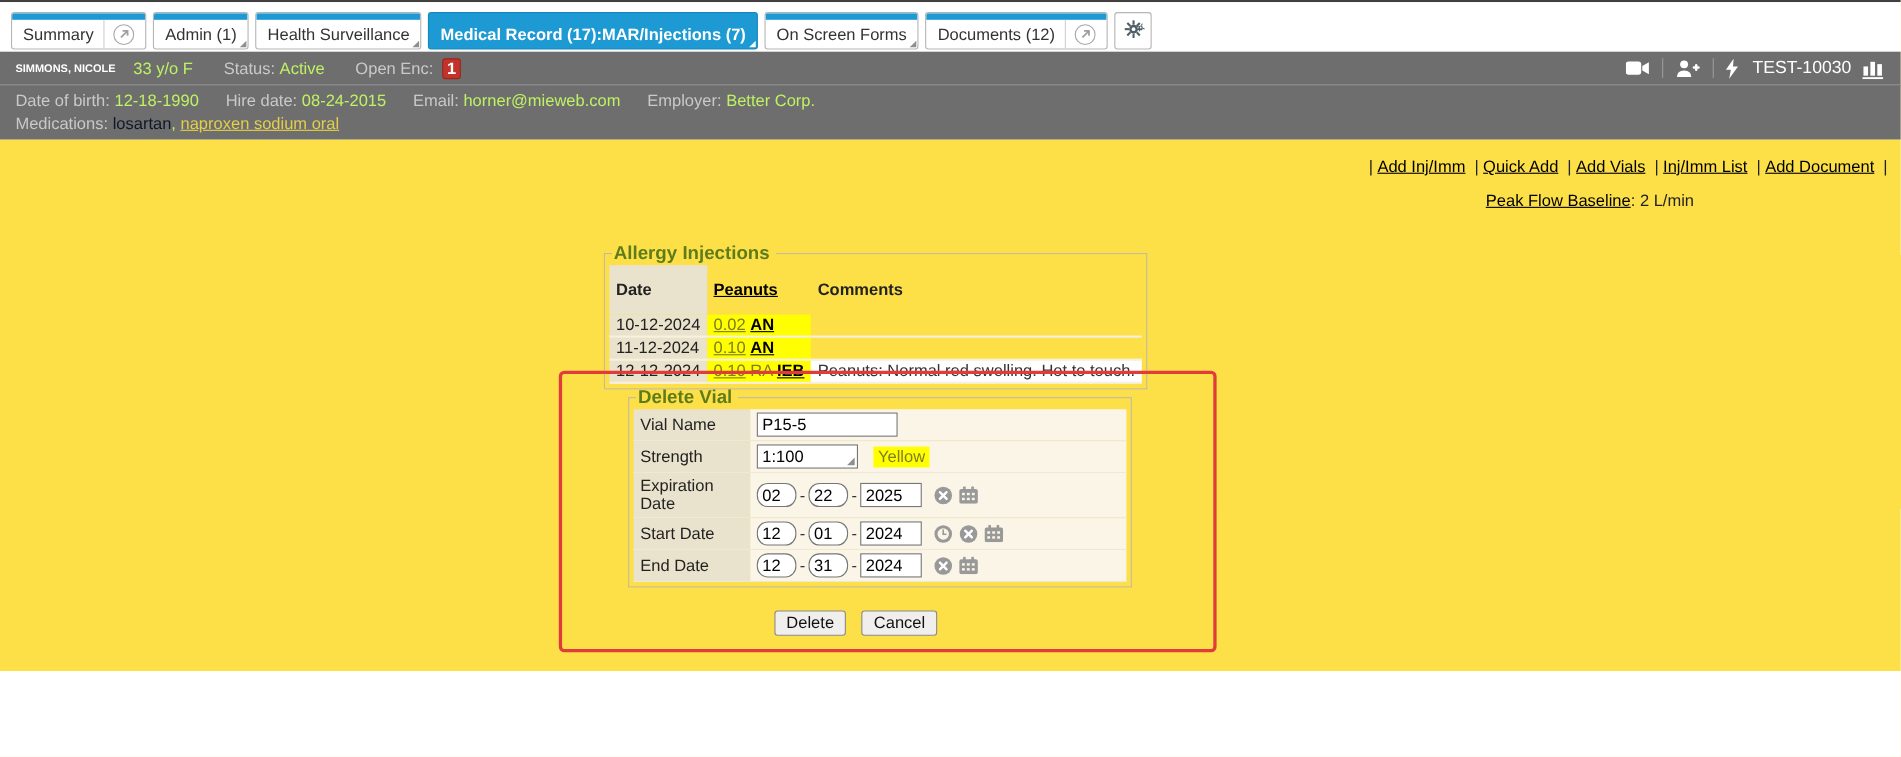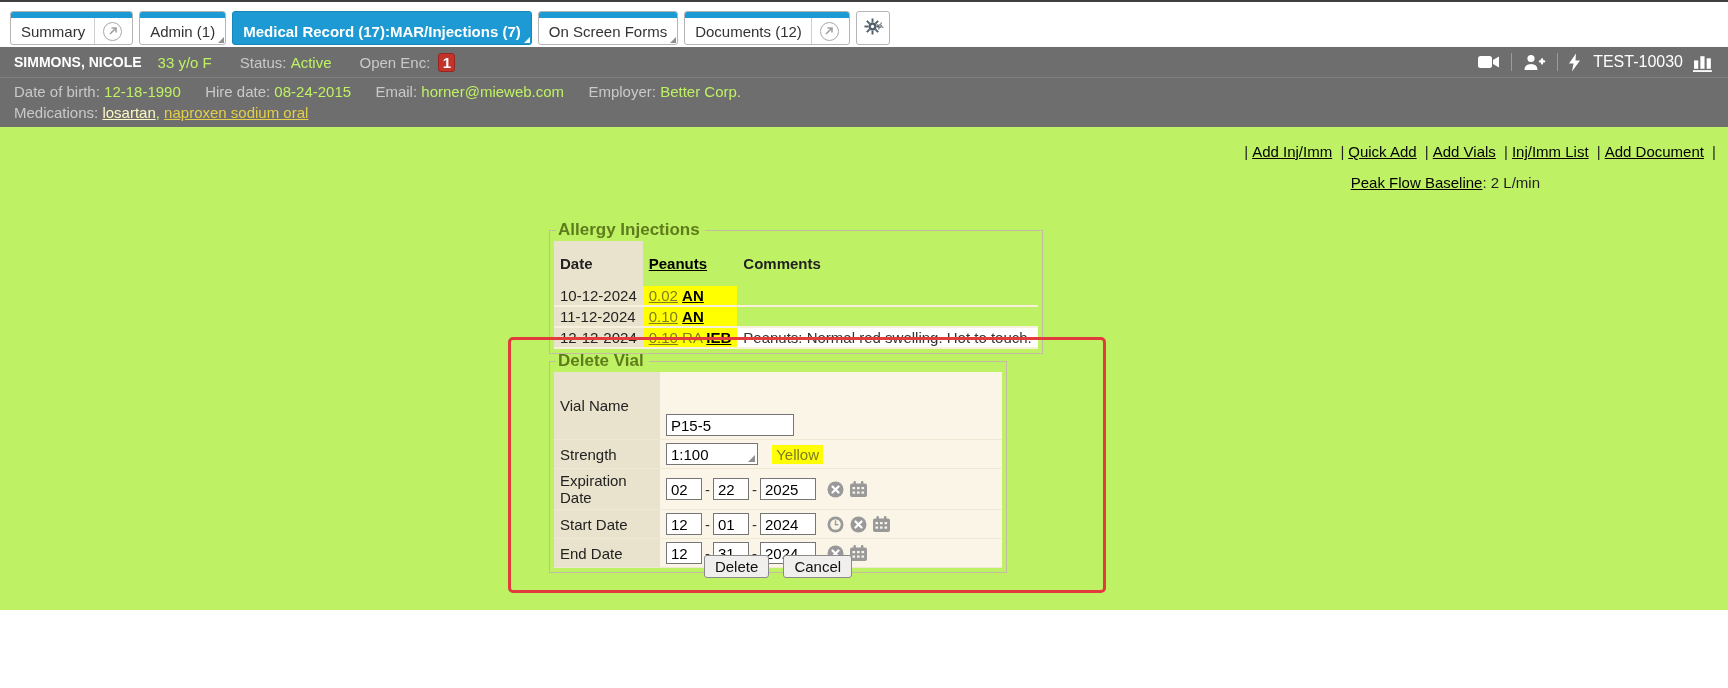--- a/index.html
+++ b/index.html
@@ -18,37 +18,37 @@
   .tab.active .tab-body { color: #fff; font-weight: bold; }
   .tab.fold::after { content: ""; position: absolute; right: 1px; bottom: 1px; border-left: 6px solid transparent; border-bottom: 6px solid #8f8f8f; }
   .tab.active.fold::after { border-bottom-color: #fff; }
   .tab-sep { width: 1px; align-self: stretch; background: #cfcfcf; margin: 0 0 0 9px; }
   .popout { width: 19px; height: 19px; border: 1px solid #a8a8a8; border-radius: 50%; display: inline-flex; align-items: center; justify-content: center; margin-left: 8px; flex: 0 0 auto; }
   .gear-tile { width: 34px; height: 34px; border: 1px solid #b5b5b5; border-radius: 3px; background: #fff; display: flex; align-items: center; justify-content: center; position: relative; cursor: pointer; }
   .gear-small { position: absolute; top: 4px; right: 5px; }
 
   
   .pbar { background: #6e6e6e; color: #fff; display: flex; align-items: center; padding: 0 14px; height: 30px; }
-  .pbar .name { font-weight: bold; font-size: 14px; }
+  .pbar .name { font-weight: bold; font-size: 10px; }
   .lbl { color: #c9c9c9; }
   .val { color: #bef264; }
   .sp16 { display: inline-block; width: 16px; }
   .sp28 { display: inline-block; width: 28px; }
   .enc-badge { display: inline-flex; align-items: center; justify-content: center; min-width: 17px; height: 19px; padding: 0 3px; background: #c2342a; border: 1px solid #99261e; border-radius: 3px; color: #fff; font-weight: bold; margin-left: 8px; cursor: pointer; }
   .pbar-right { margin-left: auto; display: flex; align-items: center; }
   .vdiv { width: 1px; height: 18px; background: #9b9b9b; margin: 0 11px; }
   .hicon { display: inline-flex; align-items: center; cursor: pointer; }
   .pid { font-size: 16px; margin: 0 10px 0 12px; }
   .chart-ic { cursor: pointer; }
   .dbar { background: #6e6e6e; border-top: 1px solid #7f7f7f; color: #fff; padding: 3px 14px 5px; height: 50px; line-height: 21px; }
-  .med-link { color: #fef9c3; text-decoration: underline; cursor: pointer; }
+  .med-link { color: #0f172a; cursor: pointer; }
   .med-link2 { color: #e3cf4a; text-decoration: underline; cursor: pointer; }
 
   
-  .content { position: relative; background: #bef264; height: 483px; width: 1728px; }
+  .content { position: relative; background: #fde047; height: 483px; width: 1728px; }
   .bottom-strip { height: 78px; background: #fff; }
   a.blk, .blk { color: #000; text-decoration: underline; cursor: pointer; }
   .action-links { position: absolute; top: 16px; right: 8px; white-space: nowrap; }
   .action-links .sep { margin: 0 4px; }
   .peak-flow { position: absolute; top: 47px; right: 188px; white-space: nowrap; }
   .allergy-block { position: absolute; left: 28px; top: 37px; line-height: 19px; }
 
   fieldset.panel { position: absolute; border: 1px solid #c3bba6; padding: 1px 4px 4px; margin: 0; }
   fieldset.panel legend { color: #5f7c1c; font-weight: bold; font-size: 17px; padding: 0 5px 0 2px; margin-left: 2px; }
   .inj-fieldset { left: 549px; top: 93px; width: 458px; }
@@ -57,34 +57,34 @@
   .inj-table td { padding: 1px 6px; border-bottom: 2px solid #f6f0dd; white-space: nowrap; }
   .c-date { width: 82px; background: #e9e2cc; }
   .c-dose { width: 92px; }
   .dose-hl { background: #ffff00; }
   .olive { color: #7e7d21; text-decoration: underline; cursor: pointer; }
   .olive-plain { color: #7e7d21; cursor: pointer; }
   .code { color: #000; font-weight: bold; text-decoration: underline; cursor: pointer; }
   .comment-cell { background: #fff; color: #333; }
 
   .red-box { position: absolute; left: 508px; top: 210px; width: 598px; height: 256px; border: 3px solid #e23b3b; border-radius: 5px; }
-  .dv-fieldset { left: 549px; top: 224px; width: 458px; }
+  .dv-fieldset { left: 571px; top: 224px; width: 458px; }
   .dv-table { border-collapse: collapse; width: 100%; }
   .dv-table td { padding: 3px 6px; border-bottom: 1px solid #efe8d5; height: 28px; }
   .dv-label { width: 106px; background: #e9e2cc; color: #222; }
   .dv-value { background: #faf5e6; }
   input.txt { font-family: "Liberation Sans", sans-serif; font-size: 15px; border: 1px solid #767676; background: #fff; padding: 1px 4px; height: 22px; }
-  .w-vial { width: 128px; margin-top: 39px; }
+  .w-vial { width: 128px; }
   .w-contents { width: 341px; border: 2px solid #1a1a1a; height: 24px; }
   .strength-wrap { position: relative; display: inline-block; }
   .w-strength { width: 92px; border: 2px solid #3a3a3a; height: 24px; }
   .strength-wrap::after { content: ""; position: absolute; right: 3px; bottom: 3px; border-left: 7px solid transparent; border-bottom: 7px solid #8f8f8f; pointer-events: none; }
   .note-yellow { background: #ffff00; color: #7e7d21; padding: 1px 4px; margin-left: 10px; }
   .date-group { display: flex; align-items: center; gap: 3px; }
-  .w-mm { width: 36px; } .w-yy { width: 56px; }
+  .w-mm { width: 36px; border-radius: 10px; } .w-yy { width: 56px; }
   .dash { color: #333; }
   .ic-btn { display: inline-flex; cursor: pointer; margin-left: 3px; vertical-align: middle; }
   .ic-gap { margin-left: 8px; }
   .dv-buttons { position: absolute; left: 549px; top: 428px; width: 458px; text-align: center; }
   .btn { font-family: "Liberation Sans", sans-serif; font-size: 15px; background: #f0efed; border: 1px solid #8a8a8a; border-radius: 3px; padding: 2px 10px; margin: 0 5px; cursor: pointer; color: #111; }
 </style>
 </head>
 <body>
 
 <div class="topline"></div>
@@ -99,20 +99,26 @@
         <svg width="10" height="10" viewBox="0 0 10 10">
             <path d="M2 8 L8 2 M3.5 2 H8 V6.5" stroke="#a0a0a0" stroke-width="1.6" fill="none"></path>
           </svg>
       </span>
     </div>
   </div>
   <div class="tab fold">
     <div class="tab-strip"></div>
     <div class="tab-body">
         <span>Admin (1)</span>
+      </div>
+  </div>
+  <div class="tab fold">
+    <div class="tab-strip"></div>
+    <div class="tab-body">
+        <span>Health Surveillance</span>
       </div>
   </div>
   <div class="tab active fold">
     <div class="tab-strip"></div>
     <div class="tab-body">
         <span>Medical Record (17):MAR/Injections (7)</span>
       </div>
   </div>
   <div class="tab fold">
     <div class="tab-strip"></div>

